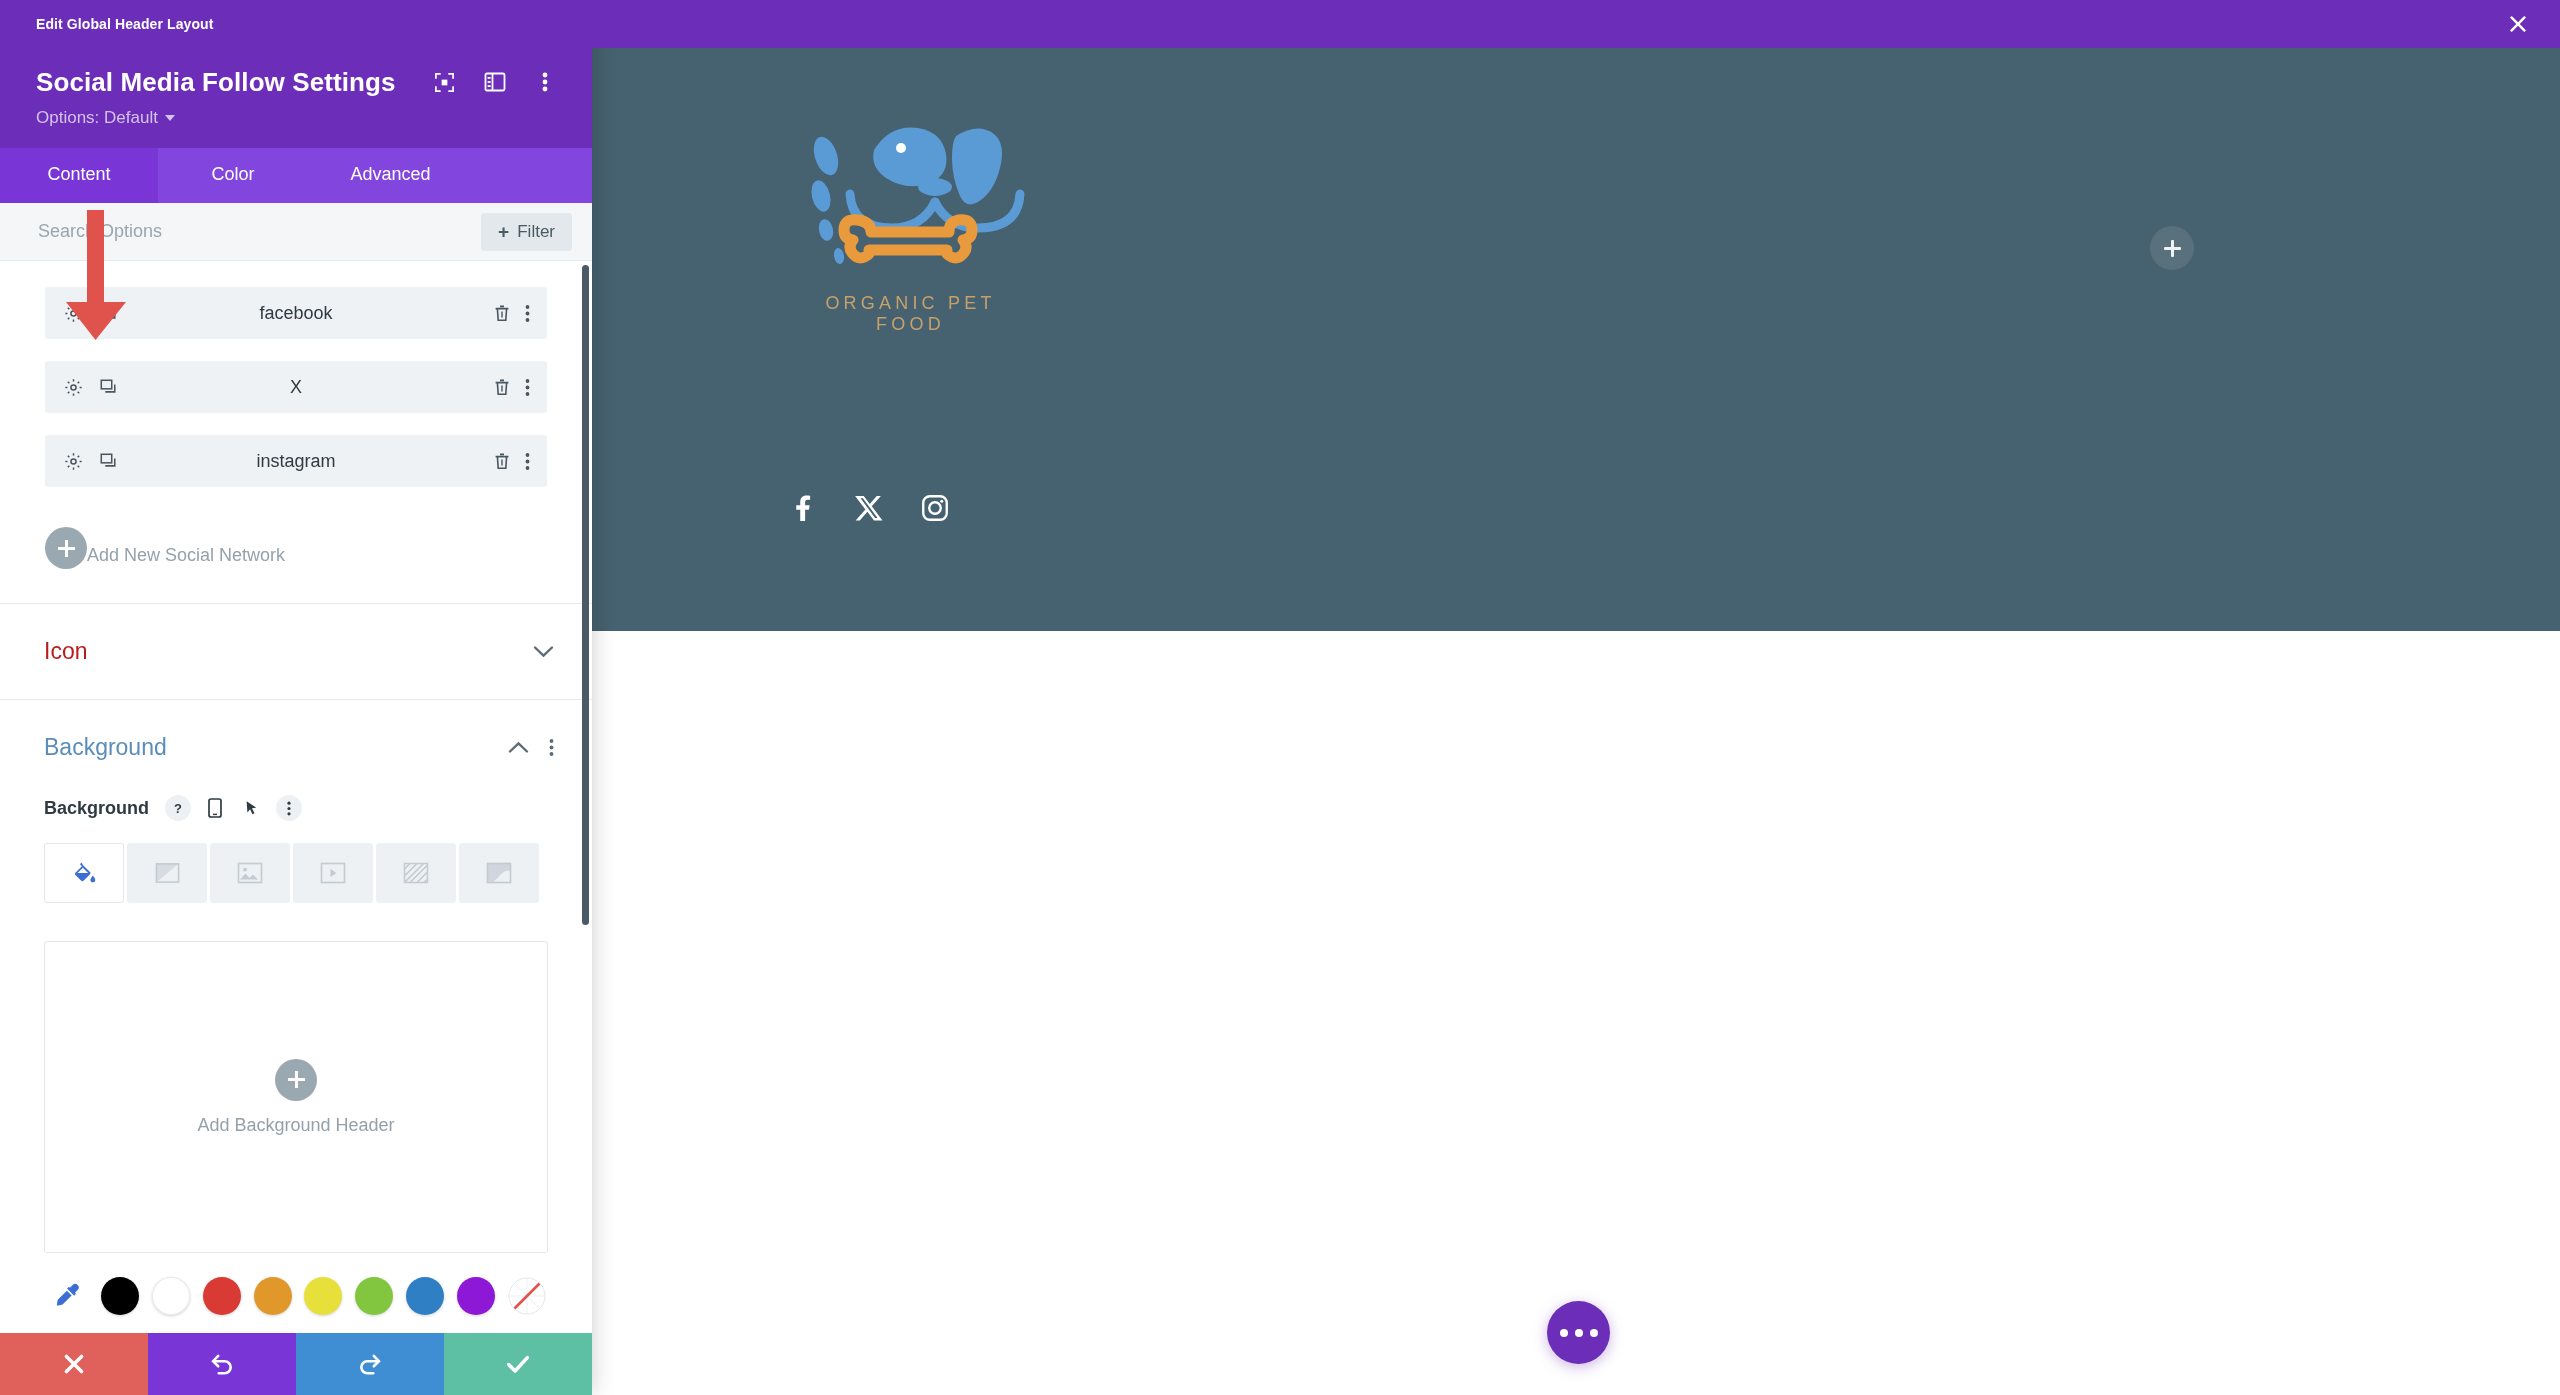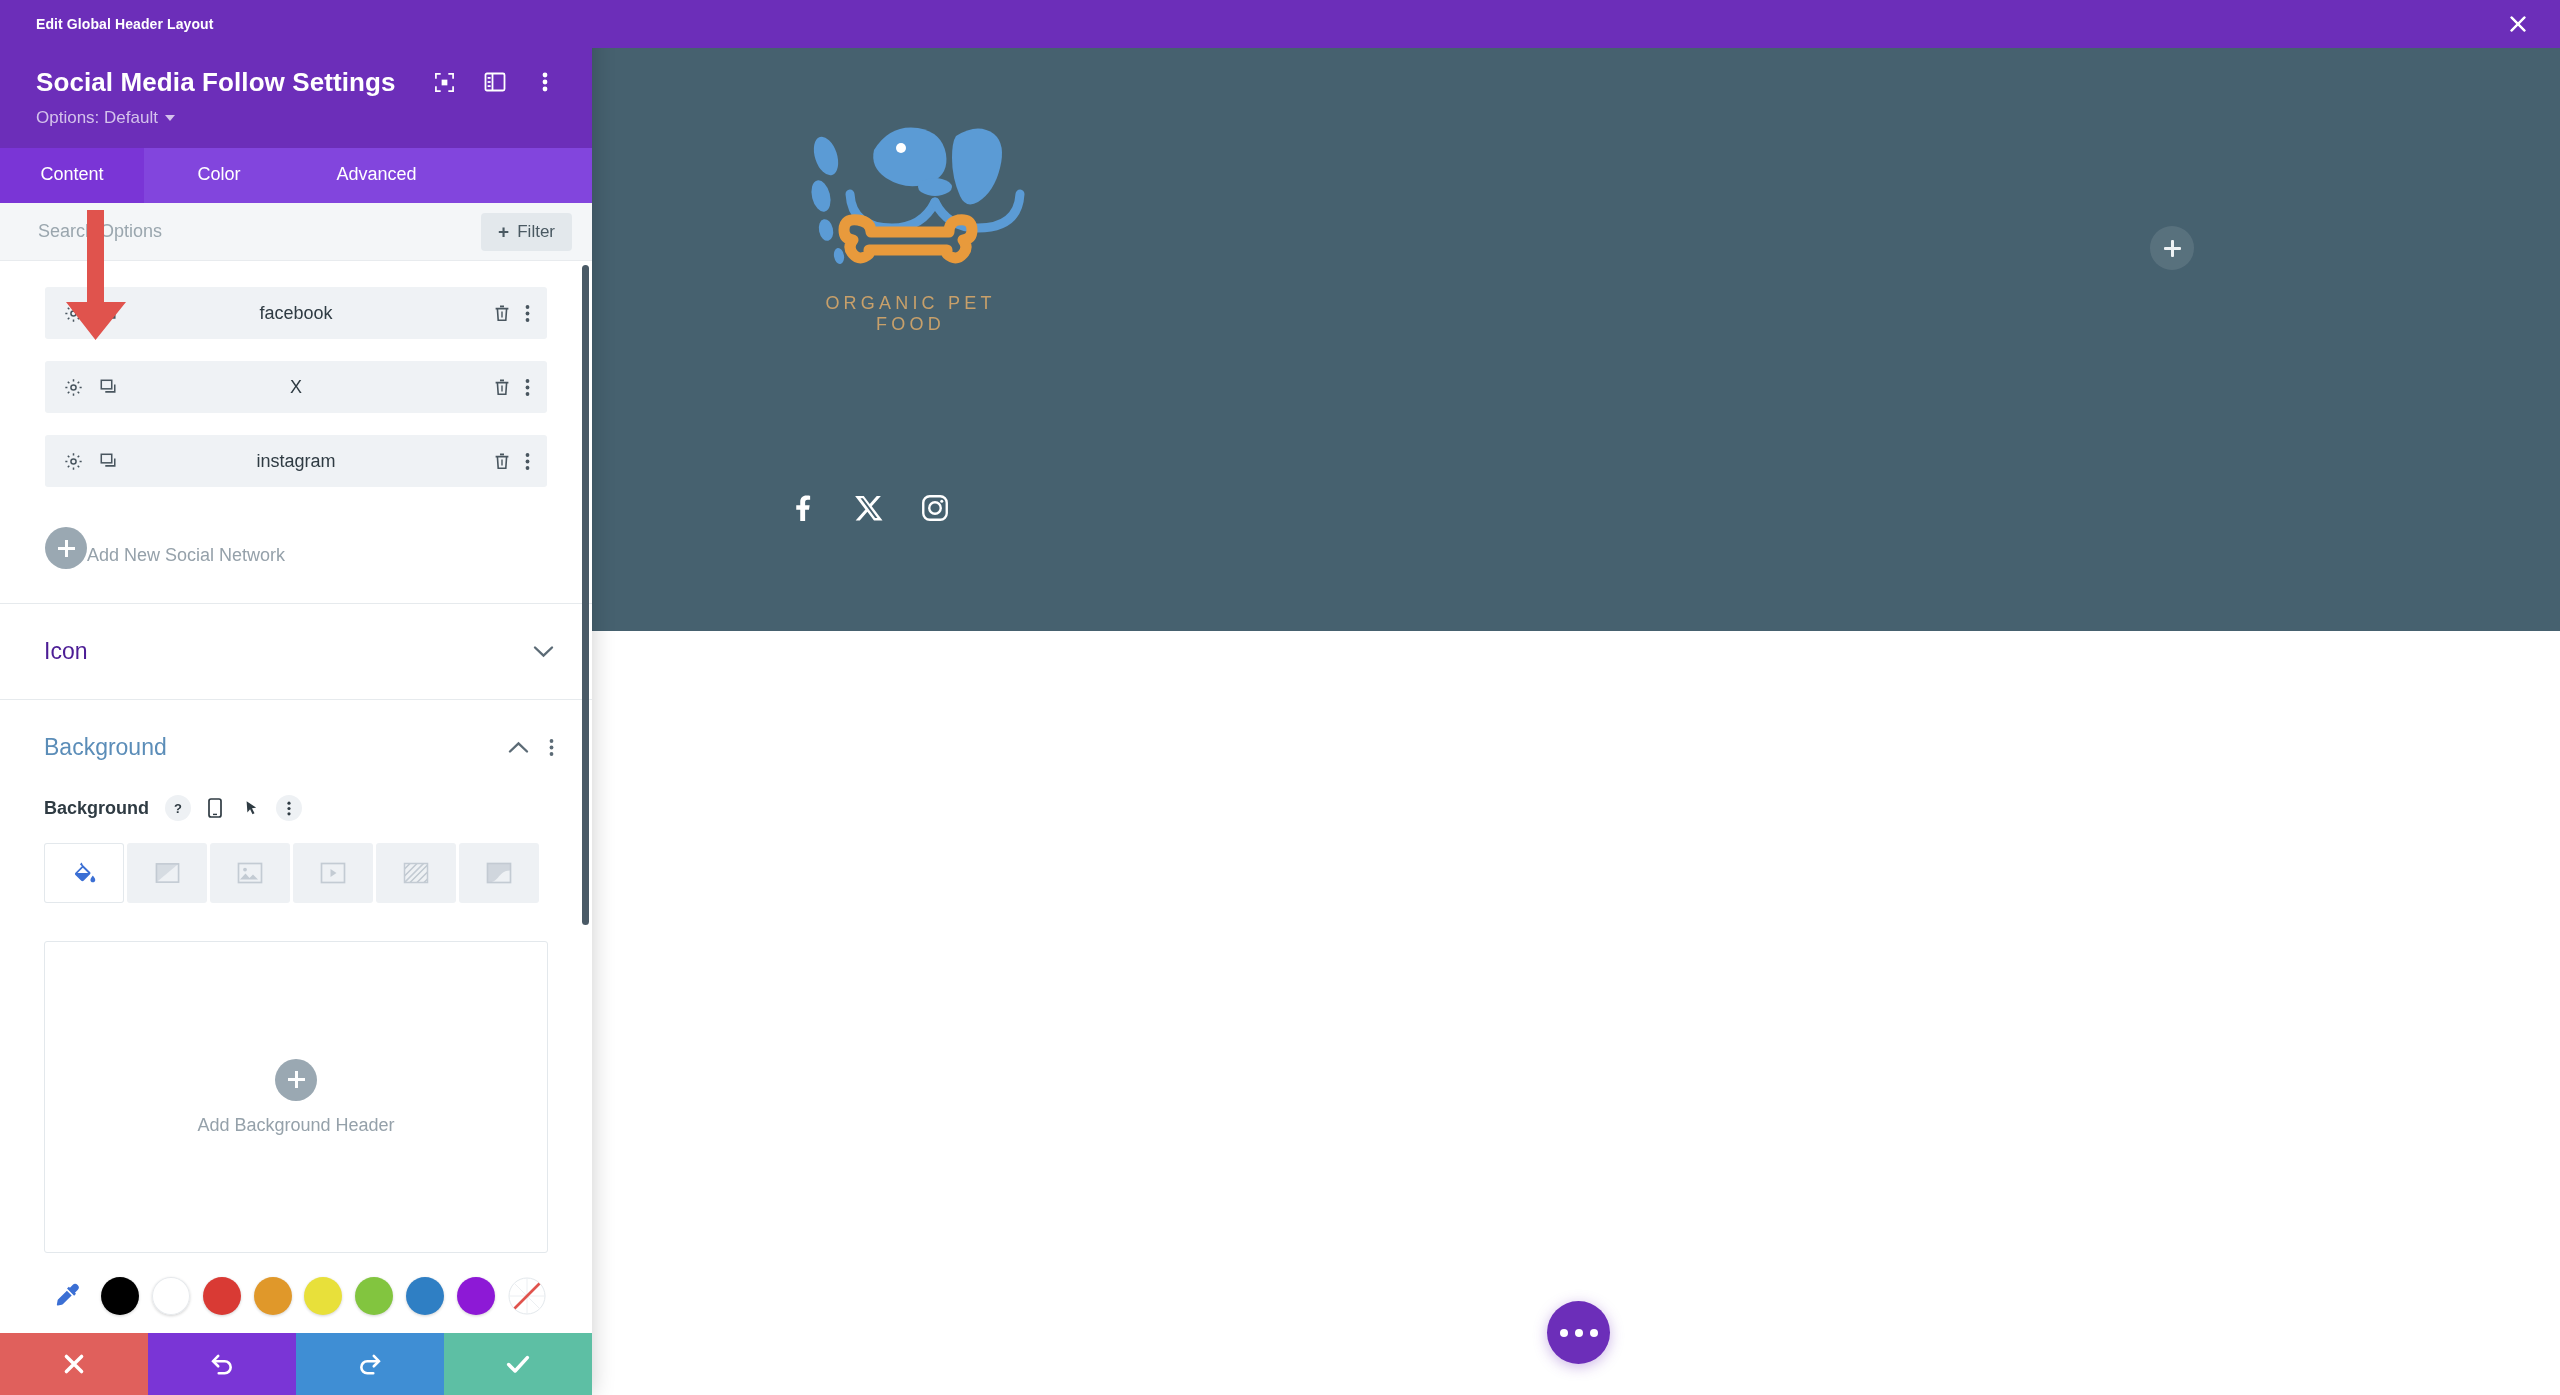--- a/index.html
+++ b/index.html
@@ -110,21 +110,21 @@
   .caret-dn {
     width: 0; height: 0; border-left: 5px solid transparent; border-right: 5px solid transparent;
     border-top: 6px solid #d4c2ec; display: inline-block;
   }
 
   .tabs { display: flex; background: #8245dd; flex: 0 0 auto; }
   .tab {
     padding: 16px 0 18px 0; text-align: center; color: #ffffff;
     font-size: 18px; cursor: pointer; position: relative;
   }
-  .tab.w1 { width: 144px; }
+  .tab.w1 { width: 158px; }
   .tab.w2 { width: 150px; }
   .tab.w3 { width: 165px; }
   .tab.active { background: #7a35d6; }
 
   .panel-body { position: relative; flex: 1 1 auto; overflow: hidden; background: #fff; }
 
   .searchbar {
     height: 58px; background: #f4f6f8; border-bottom: 1px solid #e8ebee;
     display: flex; align-items: center; padding: 0 20px 0 38px; gap: 10px;
   }
@@ -174,21 +174,21 @@
   .add-circle::before, .add-circle::after { content: ""; position: absolute; background: #fff; }
   .add-circle::before { width: 17px; height: 3px; }
   .add-circle::after { width: 3px; height: 17px; }
   .add-label { margin-top: 14px; font-size: 18px; color: #95a1aa; cursor: pointer; }
 
   .toggle-section {
     border-top: 1px solid #e6eaed;
     padding: 34px 38px 34px 44px;
     display: flex; align-items: center; cursor: pointer;
   }
-  .ts-title { font-size: 23px; color: #4c1d95; flex: 1 1 auto; }
+  .ts-title { font-size: 23px; color: #b91c1c; flex: 1 1 auto; }
   .ts-title.open { color: #5b8db8; }
   .ts-ctrl { display: flex; align-items: center; gap: 20px; }
 
   .bg-section { padding: 0 44px 0 44px; }
   .bg-label-row { display: flex; align-items: center; gap: 11px; margin-bottom: 22px; }
   .bg-label { font-size: 18px; color: #2f3b43; font-weight: bold; margin-right: 5px; }
   .mini-ico {
     width: 26px; height: 26px; border-radius: 50%;
     display: flex; align-items: center; justify-content: center;
     cursor: pointer;

